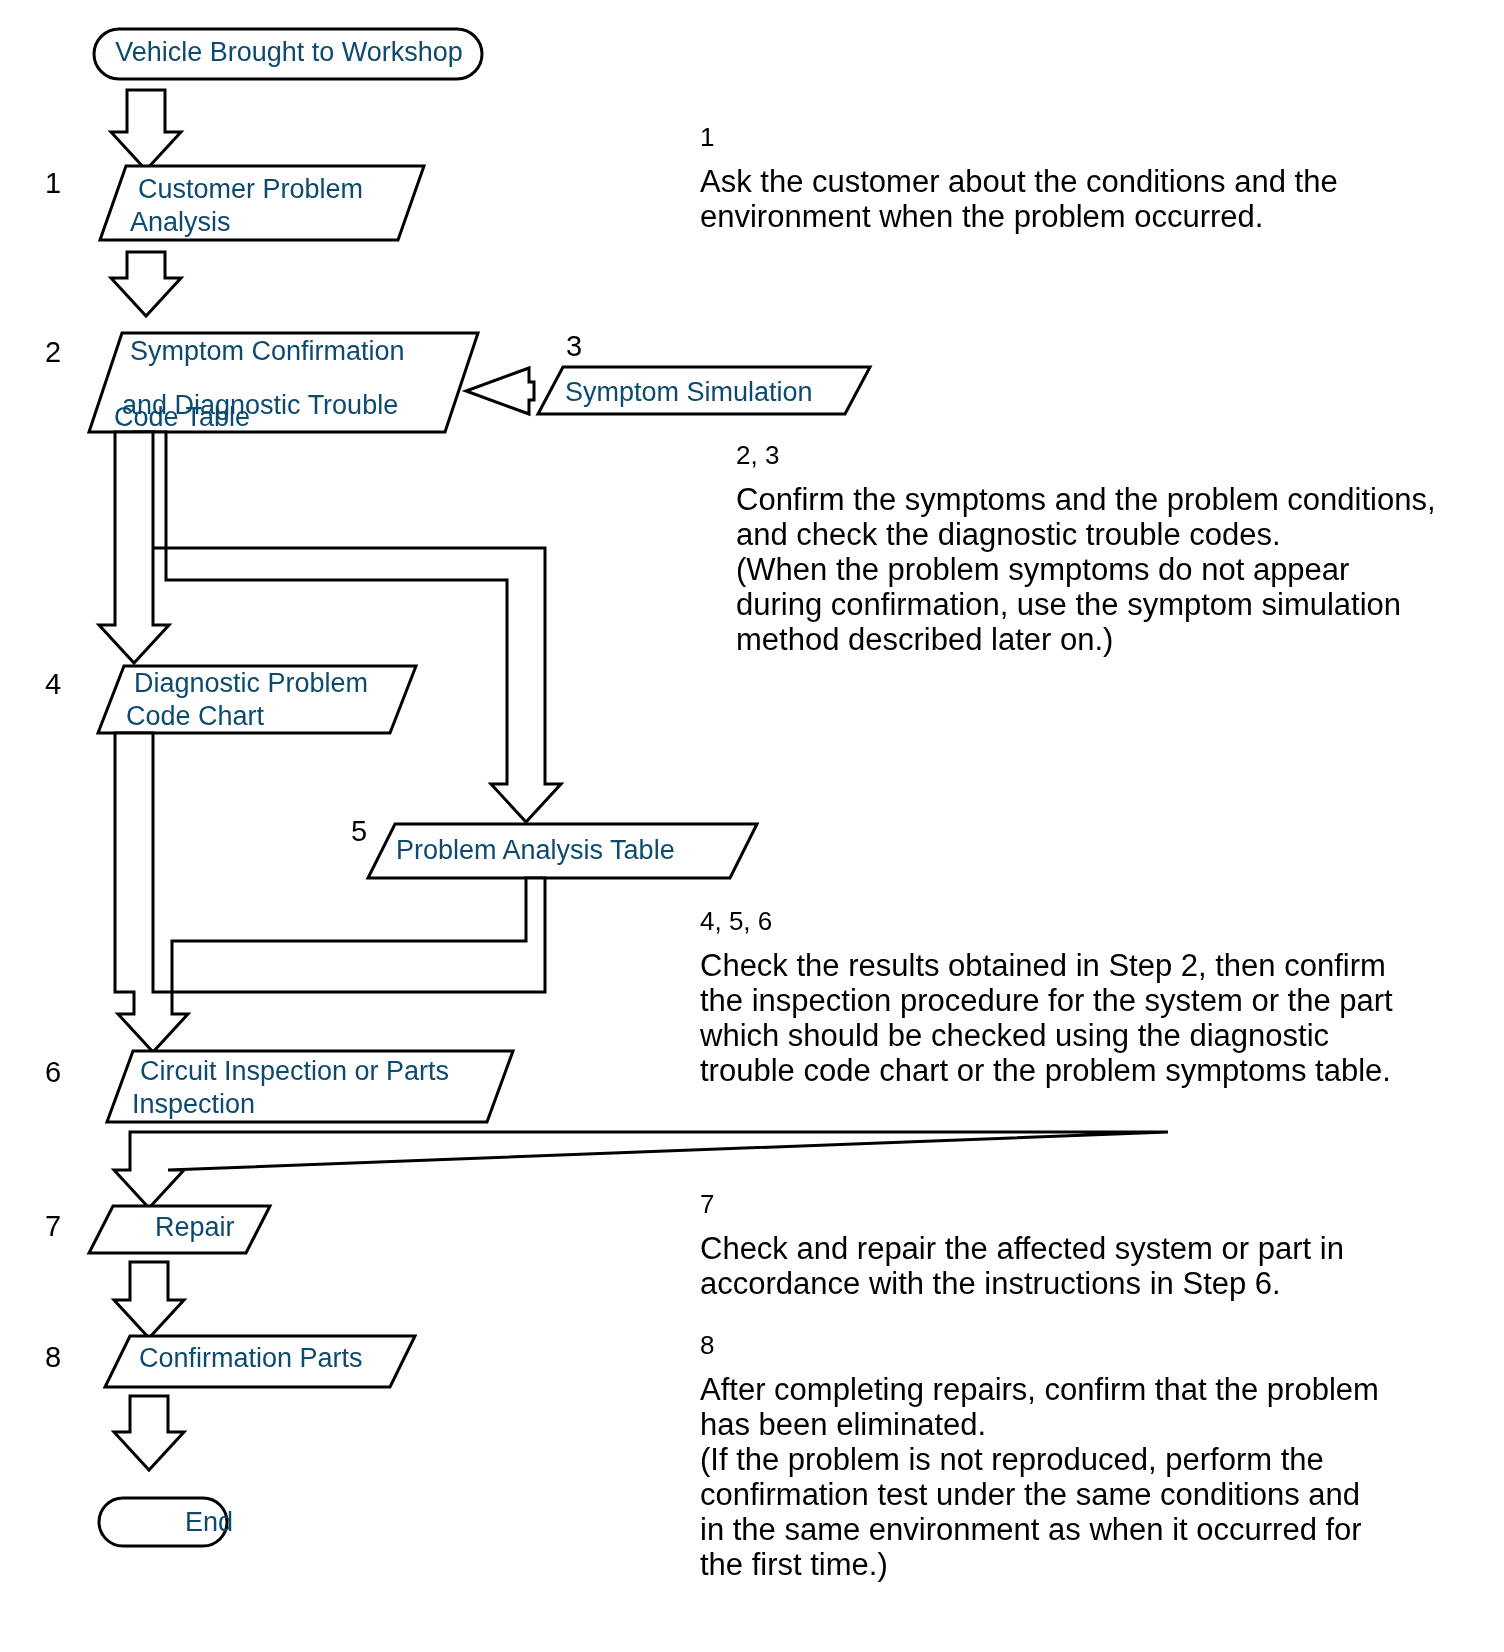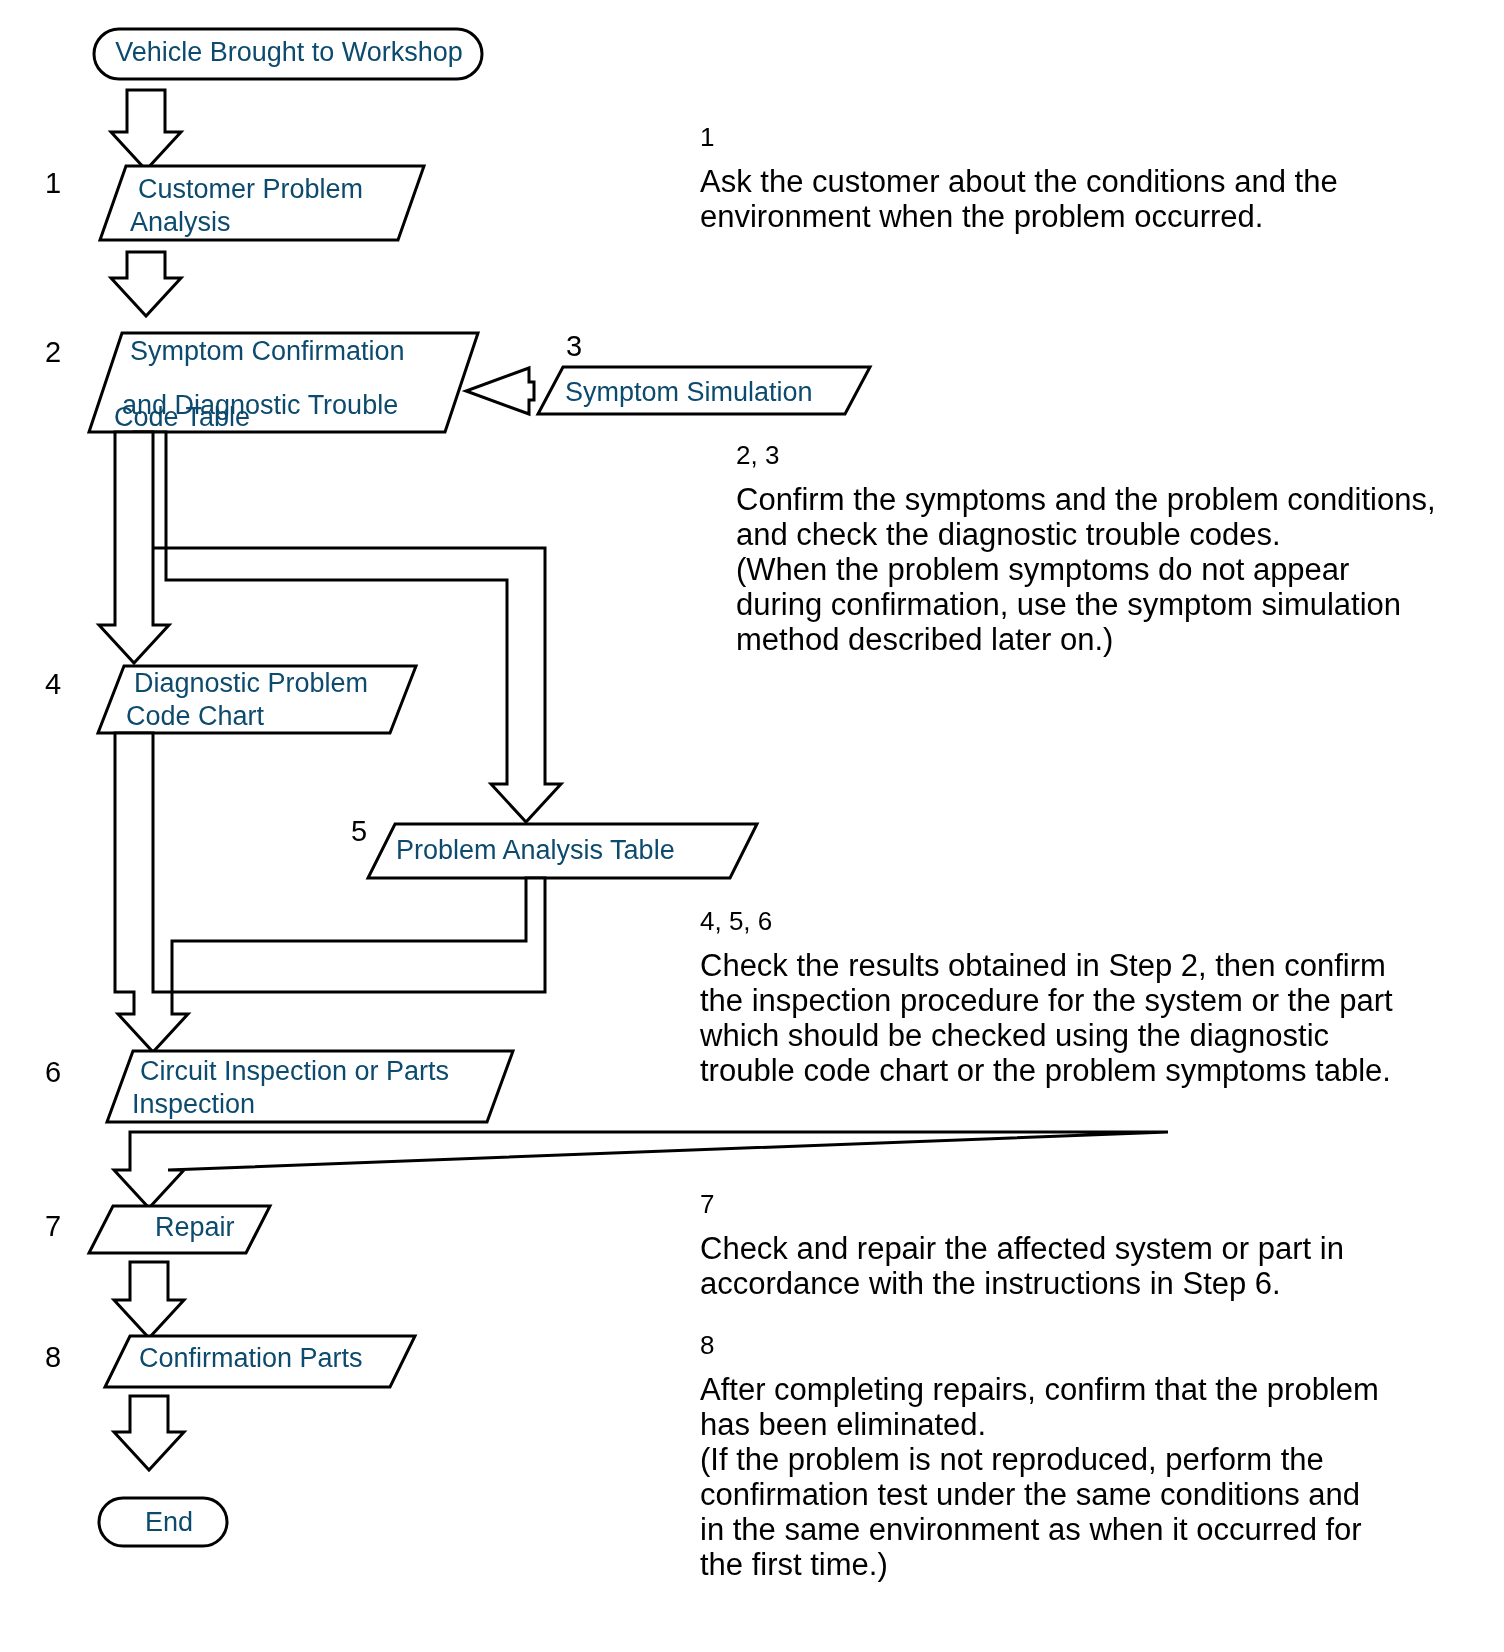--- a/index.html
+++ b/index.html
@@ -169,21 +169,21 @@
   <div class="steplabel" style="left:45px; top:1056px;">6</div>
   <div class="nodetext" style="left:140px; top:1054px;">Circuit Inspection or Parts</div>
   <div class="nodetext" style="left:132px; top:1087px;">Inspection</div>
 
   <div class="steplabel" style="left:45px; top:1210px;">7</div>
   <div class="nodetext" style="left:131px; top:1210px;margin-left:24px;">Repair</div>
 
   <div class="steplabel" style="left:45px; top:1341px;">8</div>
   <div class="nodetext" style="left:139px; top:1341px;">Confirmation Parts</div>
 
-  <div class="nodetext" style="left:99px; top:1505px; width:140px; text-align:center;">End</div>
+  <div class="nodetext" style="left:99px; top:1505px; width:140px; text-align:center;padding-left:40px;">End</div>
 
   <div class="desc-block" style="left:700px; top:122px; width:700px;">
     <div class="desc-num">1</div>
     <div class="desc-body">Ask the customer about the conditions and the
 environment when the problem occurred.</div>
   </div>
 
   <div class="desc-block" style="left:700px; top:440px; width:700px;margin-left:36px;">
     <div class="desc-num">2, 3</div>
     <div class="desc-body">Confirm the symptoms and the problem conditions,

